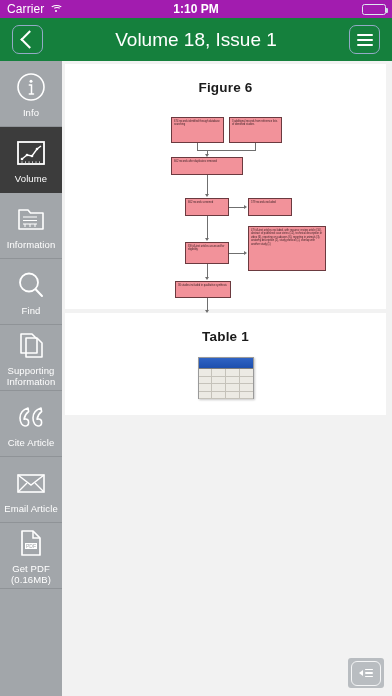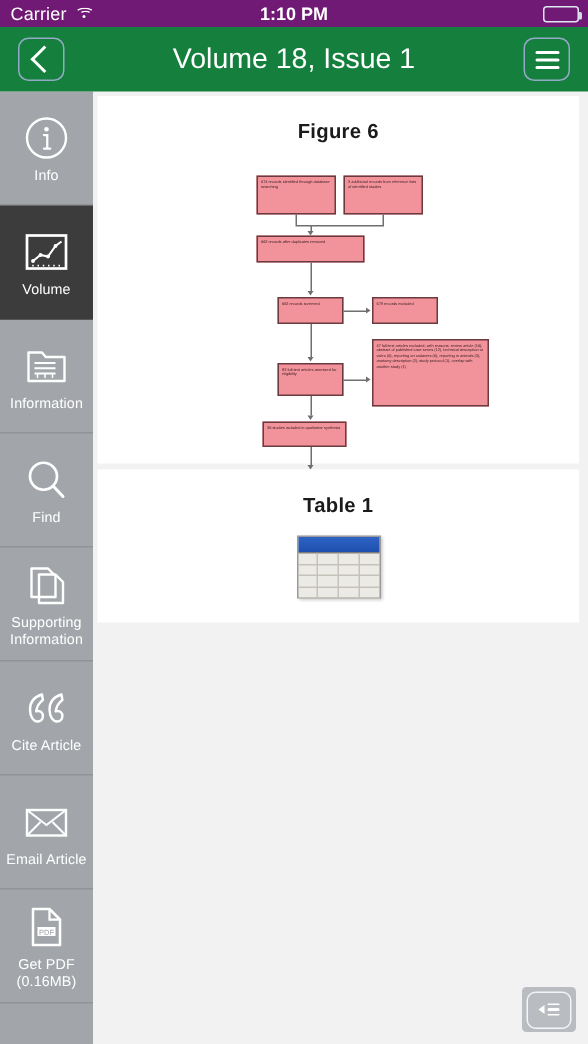--- a/index.html
+++ b/index.html
@@ -7,21 +7,21 @@
     width:392px;height:696px;overflow:hidden;
     font-family:"Liberation Sans","DejaVu Sans",sans-serif;
     background:#f2f2f2;
     -webkit-font-smoothing:antialiased;
   }
   .phone{position:relative;width:392px;height:696px;overflow:hidden;background:#f2f2f2;}
 
   
   .statusbar{
     position:absolute;left:0;top:0;width:392px;height:18px;
-    background:#701a75;color:#fff;font-size:12px;
+    background:#a21caf;color:#fff;font-size:12px;
     display:flex;align-items:center;z-index:40;
   }
   .sb-left{position:absolute;left:7px;display:flex;align-items:center;gap:5px;}
   .sb-carrier{font-size:12px;letter-spacing:.1px;}
   .wifi{display:inline-block;width:13px;height:10px;position:relative;}
   .wifi i{position:absolute;border:1.3px solid #fff;border-bottom-color:transparent;
           border-left-color:transparent;border-right-color:transparent;border-radius:50% 50% 0 0;}
   .wifi i:nth-child(1){width:11px;height:6px;left:1px;top:1px;}
   .wifi i:nth-child(2){width:6.5px;height:4px;left:3.2px;top:3.2px;}
   .wifi i:nth-child(3){width:2.4px;height:2.4px;left:5.3px;top:5.6px;background:#fff;border:0;border-radius:50%;}
@@ -51,21 +51,21 @@
         transform:rotate(45deg);margin-left:3px;}
   .burger{width:16px;display:flex;flex-direction:column;gap:3px;}
   .burger span{display:block;height:2px;background:#fff;border-radius:1px;}
 
   
   .sidebar{
     position:absolute;left:0;top:61px;width:62px;height:635px;
     background:#a2a6aa;z-index:30;overflow:hidden;
   }
   .side-item{
-    position:relative;width:62px;height:76px;box-sizing:border-box;
+    position:relative;width:62px;height:66px;box-sizing:border-box;
     display:flex;flex-direction:column;align-items:center;justify-content:center;
     color:#fff;cursor:pointer;border-bottom:1px solid #8f9397;
   }
   .side-item .ico{height:34px;display:flex;align-items:center;justify-content:center;}
   .side-item .lab{
     font-size:9.5px;line-height:11px;text-align:center;margin-top:3px;
     padding:0 2px;letter-spacing:.1px;
   }
   .side-item.active{background:#3c3c3c;border-bottom-color:#3c3c3c;}
   .side-item.active:before{

